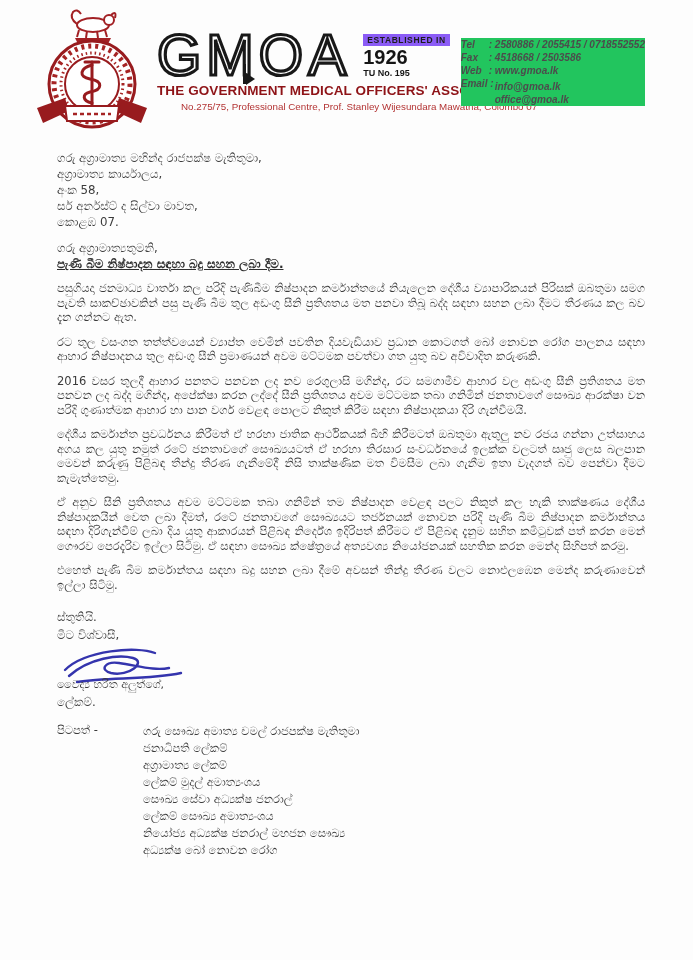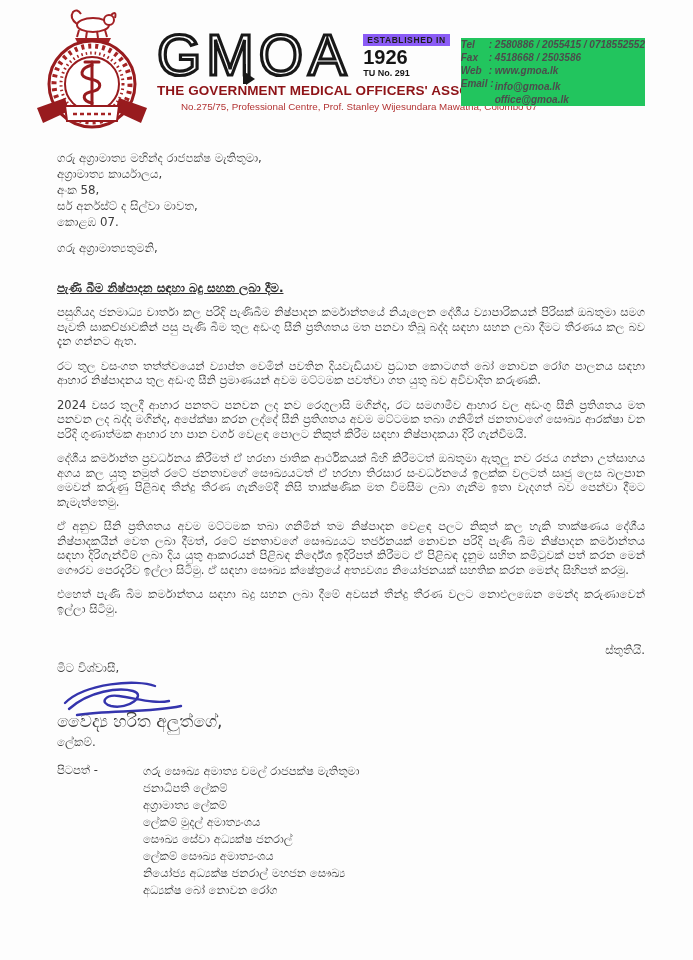--- a/index.html
+++ b/index.html
@@ -39,26 +39,26 @@
   .c-label { display:inline-block; width:28px; }
   .c-val { font-weight:bold; }
   .email-stack { display:inline-block; vertical-align:top; padding-top:3px; }
   
   .ref-block { margin-top:24px; text-align:right;
     font-family:"Liberation Serif", serif; font-size:13.5px; color:#3a3a3a; line-height:21px; }
   .ref-block .date-line { padding-right:14px; }
   
   .address { margin-top:10px; font-size:11.8px; line-height:16px; }
   .salutation { margin-top:11px; font-size:11.8px; }
-  .subject { margin-top:26px; font-size:12px; font-weight:bold; text-decoration:underline; color:#2e2e2e; }
+  .subject { margin-top:2px; font-size:12px; font-weight:bold; text-decoration:underline; color:#2e2e2e; }
   .body-text p { margin-top:10px; font-size:11.5px; line-height:14.5px; text-align:justify; }
-  .thanks { margin-top:27px; font-size:11.8px;text-align:right; }
+  .thanks { margin-top:18px; font-size:11.8px; }
   .valediction { margin-top:4px; font-size:11.8px; }
   .sig-wrap { margin-top:2px; margin-bottom:-14px; height:48px; }
-  .sig-name { font-size:17px; }
+  .sig-name { font-size:11px; }
   .sig-title { margin-top:4px; font-size:11.8px; }
   
   .cc { display:flex; margin-top:14px; font-size:11.5px;gap:14px; }
   .cc-label { width:72px; flex-shrink:0; }
   .cc-list div { line-height:17px; }
 </style>
 </head>
 <body>
 
 <div class="page">
@@ -96,21 +96,21 @@
       </svg>
     </div>
 
     <div class="lh-center">
       <div class="wordmark-row">
         <div class="gmoa-word">GMOA</div>
         <div class="pennant"></div>
         <div class="estab">
           <div class="estab-label">ESTABLISHED IN</div>
           <div class="estab-year">1926</div>
-          <div class="estab-tu">TU No. 291</div>
+          <div class="estab-tu">TU No. 195</div>
         </div>
       </div>
       <div class="org-name">THE GOVERNMENT MEDICAL OFFICERS' ASSOCIATION</div>
       <div class="org-addr">No.275/75, Professional Centre, Prof. Stanley Wijesundara Mawatha, Colombo 07</div>
     </div>
 
     <div class="contacts">
       <div><span class="c-label">Tel</span><span class="c-val">: 2580886 / 2055415 / 0718552552</span></div>
       <div><span class="c-label">Fax</span><span class="c-val">: 4518668 / 2503586</span></div>
       <div><span class="c-label">Web</span><span class="c-val">: www.gmoa.lk</span></div>
@@ -127,21 +127,21 @@
     <div>කොළඹ 07.</div>
   </div>
 
   <div class="salutation">ගරු අග්‍රාමාත්‍යතුමනි,</div>
 
   <div class="subject">පැණි බීම නිෂ්පාදන සඳහා බදු සහන ලබා දීම.</div>
 
   <div class="body-text">
     <p>පසුගියදා ජනමාධ්‍ය වාර්තා කල පරිදි පැණිබීම නිෂ්පාදන කර්මාන්තයේ නියැලෙන දේශීය ව්‍යාපාරිකයන් පිරිසක් ඔබතුමා සමග පැවති සාකච්ඡාවකින් පසු පැණි බීම තුල අඩංගු සීනි ප්‍රතිශතය මත පනවා තිබූ බද්ද සඳහා සහන ලබා දීමට තීරණය කල බව දැන ගන්නට ඇත.</p>
     <p>රට තුල වසංගත තත්ත්වයෙන් ව්‍යාප්ත වෙමින් පවතින දියවැඩියාව ප්‍රධාන කොටගත් බෝ නොවන රෝග පාලනය සඳහා ආහාර නිෂ්පාදනය තුල අඩංගු සීනි ප්‍රමාණයන් අවම මට්ටමක පවත්වා ගත යුතු බව අවිවාදිත කරුණකි.</p>
-    <p>2024 වසර තුලදී ආහාර පනතට පනවන ලද නව රෙගුලාසි මගින්ද, රට සමගාමීව ආහාර වල අඩංගු සීනි ප්‍රතිශතය මත පනවන ලද බද්ද මගින්ද, අපේක්ෂා කරන ලද්දේ සීනි ප්‍රතිශතය අවම මට්ටමක තබා ගනිමින් ජනතාවගේ සෞඛ්‍ය ආරක්ෂා වන පරිදි ගුණාත්මක ආහාර හා පාන වර්ග වෙළඳ පොලට නිකුත් කිරීම සඳහා නිෂ්පාදකයා දිරි ගැන්වීමයි.</p>
+    <p>2016 වසර තුලදී ආහාර පනතට පනවන ලද නව රෙගුලාසි මගින්ද, රට සමගාමීව ආහාර වල අඩංගු සීනි ප්‍රතිශතය මත පනවන ලද බද්ද මගින්ද, අපේක්ෂා කරන ලද්දේ සීනි ප්‍රතිශතය අවම මට්ටමක තබා ගනිමින් ජනතාවගේ සෞඛ්‍ය ආරක්ෂා වන පරිදි ගුණාත්මක ආහාර හා පාන වර්ග වෙළඳ පොලට නිකුත් කිරීම සඳහා නිෂ්පාදකයා දිරි ගැන්වීමයි.</p>
     <p>දේශීය කර්මාන්ත ප්‍රවර්ධනය කිරීමත් ඒ හරහා ජාතික ආර්ථිකයක් බිහි කිරීමටත් ඔබතුමා ඇතුලු නව රජය ගන්නා උත්සාහය අගය කල යුතු නමුත් රටේ ජනතාවගේ සෞඛ්‍යයටත් ඒ හරහා තිරසාර සංවර්ධනයේ ඉලක්ක වලටත් සෘජු ලෙස බලපාන මෙවන් කරුණු පිළිබඳ තීන්දු තීරණ ගැනීමේදී නිසි තාක්ෂණික මත විමසීම ලබා ගැනීම ඉතා වැදගත් බව පෙන්වා දීමට කැමැත්තෙමු.</p>
     <p>ඒ අනුව සීනි ප්‍රතිශතය අවම මට්ටමක තබා ගනිමින් තම නිෂ්පාදන වෙළඳ පලට නිකුත් කල හැකි තාක්ෂණය දේශීය නිෂ්පාදකයින් වෙත ලබා දීමත්, රටේ ජනතාවගේ සෞඛ්‍යයට තර්ජනයක් නොවන පරිදි පැණි බීම නිෂ්පාදන කර්මාන්තය සඳහා දිරිගැන්වීම් ලබා දිය යුතු ආකාරයන් පිළිබඳ නිර්දේශ ඉදිරිපත් කිරීමට ඒ පිළිබඳ දැනුම සහිත කමිටුවක් පත් කරන මෙන් ගෞරව පෙරදැරිව ඉල්ලා සිටිමු. ඒ සඳහා සෞඛ්‍ය ක්ෂේත්‍රයේ අත්‍යවශ්‍ය නියෝජනයක් සහතික කරන මෙන්ද සිහිපත් කරමු.</p>
     <p>එහෙත් පැණි බීම කර්මාන්තය සඳහා බදු සහන ලබා දීමේ අවසන් තීන්දු තීරණ වලට නොඑලඹෙන මෙන්ද කරුණාවෙන් ඉල්ලා සිටිමු.</p>
   </div>
 
   <div class="thanks">ස්තුතියි.</div>
   <div class="valediction">මීට විශ්වාසී,</div>
 
   <div class="sig-wrap">
     <svg width="132" height="48" viewBox="0 0 132 48">

